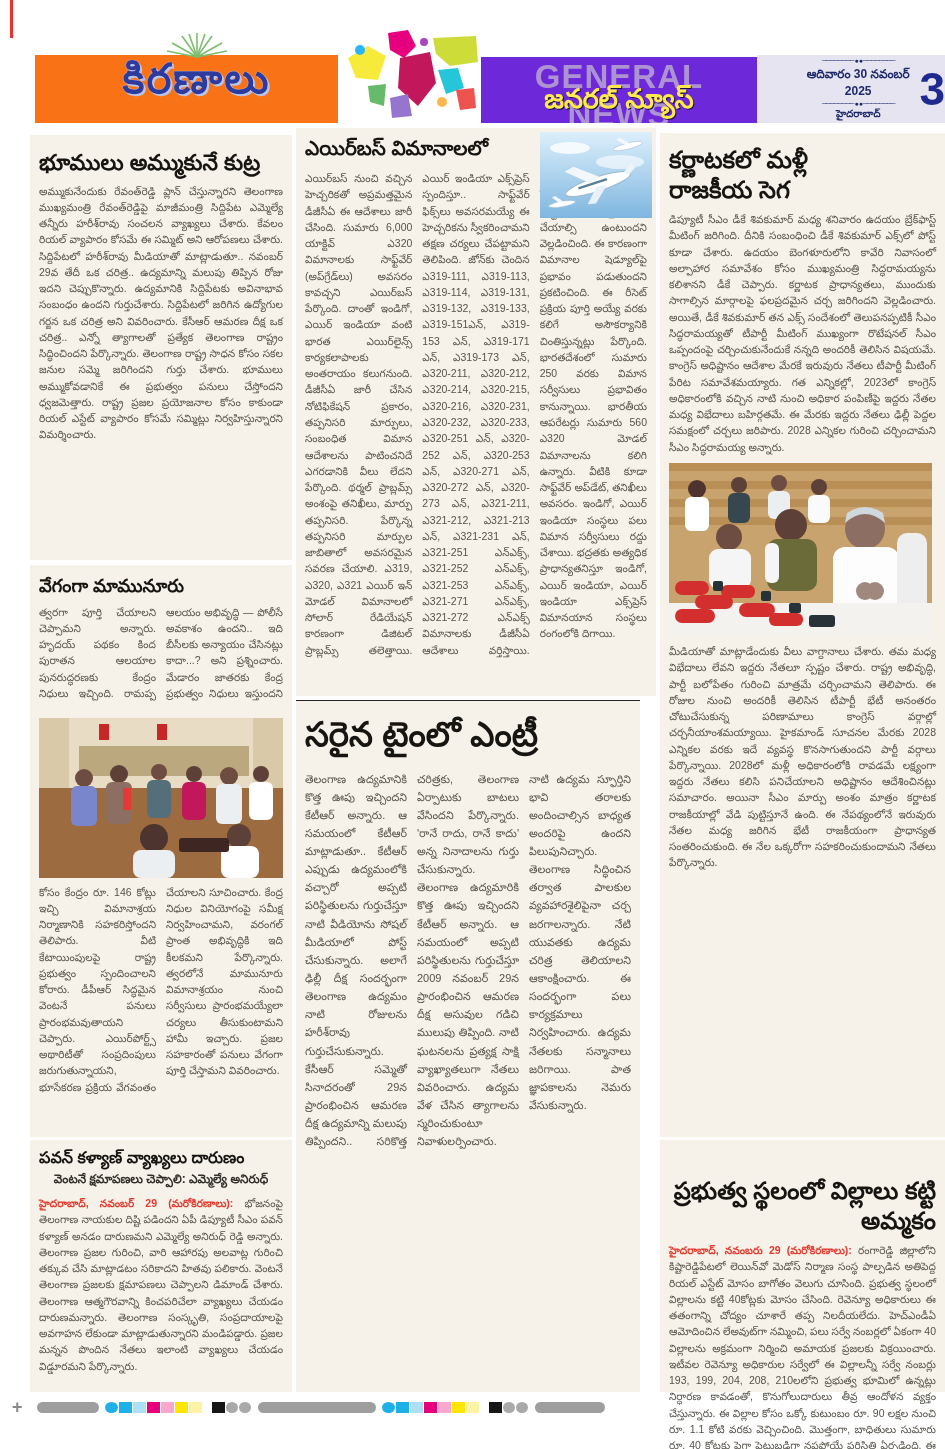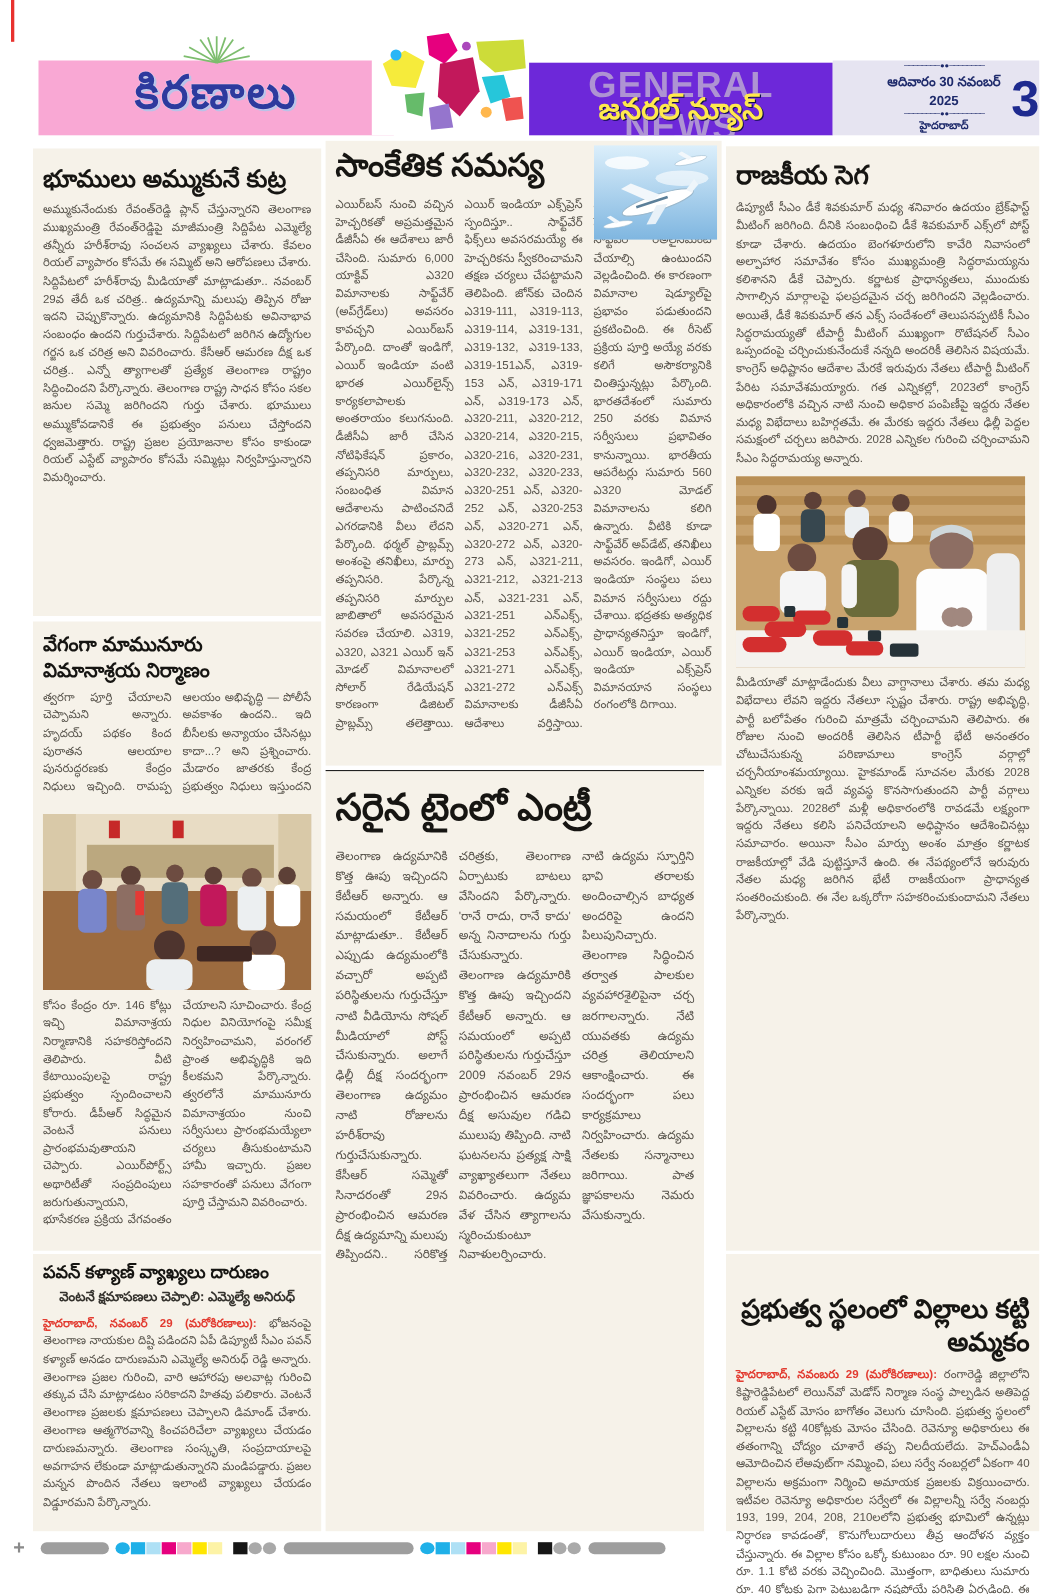--- a/index.html
+++ b/index.html
@@ -2,22 +2,22 @@
 <html><head>
 <meta charset="utf-8">
 <style>
   html,body{margin:0;padding:0;}
   body{width:945px;height:1449px;background:#ffffff;position:relative;
        font-family:"Liberation Sans","DejaVu Sans",sans-serif;overflow:hidden;}
   #page{position:absolute;inset:0;}
 
   
   .regmark{position:absolute;left:10px;top:0;width:3px;height:38px;background:#e8322e;}
-  .logo-box{position:absolute;left:35px;top:55px;width:323px;height:68px;background:#f9a8d4;
-            display:flex;align-items:center;justify-content:center;}
+  .logo-box{position:absolute;left:35px;top:55px;width:323px;height:68px;background:#f97316;
+            display:flex;align-items:flex-start;justify-content:center;}
   .sunburst{position:absolute;top:-26px;left:50%;transform:translateX(-50%);}
   .logo-text{font-size:42px;font-weight:bold;color:#2d3a9e;letter-spacing:2px;
              text-shadow:0 0 1px #fff,2px 2px 0 #b9c2e8;}
   .map-box{position:absolute;left:338px;top:28px;width:143px;height:95px;background:#fff;overflow:hidden;}
   .banner{position:absolute;left:481px;top:57px;width:276px;height:66px;background:#6d28d9;overflow:hidden;}
   .gn-en{position:absolute;top:1px;width:100%;text-align:center;font-size:33px;font-weight:bold;
          color:rgba(186,166,209,0.85);letter-spacing:1px;}
   .gn-te{position:absolute;top:27px;width:100%;text-align:center;font-size:27px;font-weight:bold;
          color:#ffe94d;text-shadow:1px 1px 0 #10104a;}
   .datebox{position:absolute;left:757px;top:55px;width:188px;height:68px;background:#e6e4f1;
@@ -129,21 +129,20 @@
   </div>
 
   <div class="panel" id="art-land">
     <div class="hl">భూములు అమ్ముకునే కుట్ర</div>
     <div class="body-txt">అమ్ముకునేందుకు రేవంత్‌రెడ్డి ప్లాన్ చేస్తున్నారని తెలంగాణ ముఖ్యమంత్రి రేవంత్‌రెడ్డిపై మాజీమంత్రి సిద్దిపేట ఎమ్మెల్యే తన్నీరు హరీశ్‌రావు సంచలన వ్యాఖ్యలు చేశారు. కేవలం రియల్ వ్యాపారం కోసమే ఈ సమ్మిట్ అని ఆరోపణలు చేశారు. సిద్దిపేటలో హరీశ్‌రావు మీడియాతో మాట్లాడుతూ.. నవంబర్ 29వ తేదీ ఒక చరిత్ర.. ఉద్యమాన్ని మలుపు తిప్పిన రోజు ఇదని చెప్పుకొన్నారు. ఉద్యమానికి సిద్దిపేటకు అవినాభావ సంబంధం ఉందని గుర్తుచేశారు. సిద్దిపేటలో జరిగిన ఉద్యోగుల గర్జన ఒక చరిత్ర అని వివరించారు. కేసీఆర్ ఆమరణ దీక్ష ఒక చరిత్ర.. ఎన్నో త్యాగాలతో ప్రత్యేక తెలంగాణ రాష్ట్రం సిద్ధించిందని పేర్కొన్నారు. తెలంగాణ రాష్ట్ర సాధన కోసం సకల జనుల సమ్మె జరిగిందని గుర్తు చేశారు. భూములు అమ్ముకోవడానికే ఈ ప్రభుత్వం పనులు చేస్తోందని ధ్వజమెత్తారు. రాష్ట్ర ప్రజల ప్రయోజనాల కోసం కాకుండా రియల్ ఎస్టేట్ వ్యాపారం కోసమే సమ్మిట్లు నిర్వహిస్తున్నారని విమర్శించారు.</div>
   </div>
 
   <div class="panel" id="art-mamunuru">
     <div class="hl">
       <div>వేగంగా మామునూరు</div>
-      <div>విమానాశ్రయ నిర్మాణం</div>
     </div>
     <div class="body-txt cols2" style="height:108px;overflow:hidden;">త్వరగా పూర్తి చేయాలని చెప్పామని అన్నారు. హృదయ్ పథకం కింద పురాతన ఆలయాల పునరుద్ధరణకు కేంద్రం నిధులు ఇచ్చింది. రామప్ప ఆలయం అభివృద్ధి — పోలీసే అవకాశం ఉందని.. ఇది బీసీలకు అన్యాయం చేసినట్లు కాదా...? అని ప్రశ్నించారు. మేడారం జాతరకు కేంద్ర ప్రభుత్వం నిధులు ఇస్తుందని స్పష్టం చేశారు కిషన్‌రెడ్డి. మామునూరు</div>
     <svg class="photo" width="244" height="160" viewBox="0 0 244 160" style="margin-top:6px;">
       <rect width="244" height="160" fill="#9c6b3f"></rect>
       <rect width="244" height="70" fill="#e8dcc4"></rect>
       <rect x="0" y="0" width="30" height="70" fill="#d9c9a8"></rect>
       <rect x="214" y="0" width="30" height="70" fill="#d9c9a8"></rect>
       <rect x="60" y="6" width="10" height="16" fill="#c62828"></rect>
       <rect x="118" y="6" width="10" height="16" fill="#c62828"></rect>
       <rect x="40" y="28" width="170" height="30" fill="#bba87f"></rect>
@@ -171,21 +170,21 @@
 
   <div class="panel" id="art-pawan">
     <div class="hl">పవన్ కళ్యాణ్ వ్యాఖ్యలు దారుణం</div>
     <div class="subhead">వెంటనే క్షమాపణలు చెప్పాలి: ఎమ్మెల్యే అనిరుధ్</div>
     <div class="body-txt">
       <span class="byline">హైదరాబాద్, నవంబర్ 29 (మరోకిరణాలు):</span><span> భోజనంపై తెలంగాణ నాయకుల దిష్టి పడిందని ఏపీ డిప్యూటీ సీఎం పవన్ కళ్యాణ్ అనడం దారుణమని ఎమ్మెల్యే అనిరుధ్ రెడ్డి అన్నారు. తెలంగాణ ప్రజల గురించి, వారి ఆహారపు అలవాట్ల గురించి తక్కువ చేసి మాట్లాడటం సరికాదని హితవు పలికారు. వెంటనే తెలంగాణ ప్రజలకు క్షమాపణలు చెప్పాలని డిమాండ్ చేశారు. తెలంగాణ ఆత్మగౌరవాన్ని కించపరిచేలా వ్యాఖ్యలు చేయడం దారుణమన్నారు. తెలంగాణ సంస్కృతి, సంప్రదాయాలపై అవగాహన లేకుండా మాట్లాడుతున్నారని మండిపడ్డారు. ప్రజల మన్నన పొందిన నేతలు ఇలాంటి వ్యాఖ్యలు చేయడం విడ్డూరమని పేర్కొన్నారు.</span>
     </div>
   </div>
 
   <div class="panel" id="art-airbus">
-    <div id="airbus-head2">సాంకేతిక సమస్య</div>
+    <div id="airbus-head1">ఎయిర్‌బస్ విమానాలలో</div>
     <svg id="airbus-photo" viewBox="0 0 112 86">
       <defs>
         <linearGradient id="sky" x1="0" y1="0" x2="0" y2="1">
           <stop offset="0" stop-color="#dcEFfb"></stop>
             <stop offset="1" stop-color="#7fb6e0"></stop>
         </linearGradient>
       </defs>
       <rect width="112" height="86" fill="url(#sky)"></rect>
       <ellipse cx="30" cy="16" rx="20" ry="6" fill="#ffffff" opacity="0.8"></ellipse>
       <ellipse cx="80" cy="30" rx="24" ry="7" fill="#ffffff" opacity="0.6"></ellipse>
@@ -208,20 +207,21 @@
     <div class="body-txt cols3">ఎయిర్‌బస్ నుంచి వచ్చిన హెచ్చరికతో అప్రమత్తమైన డీజీసీఏ ఈ ఆదేశాలు జారీ చేసింది. సుమారు 6,000 యాక్టివ్ ఎ320 విమానాలకు సాఫ్ట్‌వేర్ (అప్‌గ్రేడ్‌లు) అవసరం కావచ్చని ఎయిర్‌బస్ పేర్కొంది. దాంతో ఇండిగో, ఎయిర్ ఇండియా వంటి భారత ఎయిర్‌లైన్స్ కార్యకలాపాలకు అంతరాయం కలుగనుంది. డీజీసీఏ జారీ చేసిన నోటిఫికేషన్ ప్రకారం, తప్పనిసరి మార్పులు, సంబంధిత విమాన ఆదేశాలను పాటించనిదే ఎగరడానికి వీలు లేదని పేర్కొంది. థర్మల్ ప్రాబ్లమ్స్ అంశంపై తనిఖీలు, మార్పు తప్పనిసరి. పేర్కొన్న తప్పనిసరి మార్పుల జాబితాలో అవసరమైన సవరణ చేయాలి. ఎ319, ఎ320, ఎ321 ఎయిర్ ఇన్ మోడల్ విమానాలలో సోలార్ రేడియేషన్ కారణంగా డిజిటల్ ప్రాబ్లమ్స్ తలెత్తాయి. ఎయిర్ ఇండియా ఎక్స్‌ప్రెస్ స్పందిస్తూ.. సాఫ్ట్‌వేర్ ఫిక్స్‌లు అవసరమయ్యే ఈ హెచ్చరికను స్వీకరించామని తక్షణ చర్యలు చేపట్టామని తెలిపింది. జోన్‌కు చెందిన ఎ319-111, ఎ319-113, ఎ319-114, ఎ319-131, ఎ319-132, ఎ319-133, ఎ319-151ఎన్, ఎ319-153 ఎన్, ఎ319-171 ఎన్, ఎ319-173 ఎన్, ఎ320-211, ఎ320-212, ఎ320-214, ఎ320-215, ఎ320-216, ఎ320-231, ఎ320-232, ఎ320-233, ఎ320-251 ఎన్, ఎ320-252 ఎన్, ఎ320-253 ఎన్, ఎ320-271 ఎన్, ఎ320-272 ఎన్, ఎ320-273 ఎన్, ఎ321-211, ఎ321-212, ఎ321-213 ఎన్, ఎ321-231 ఎన్, ఎ321-251 ఎన్ఎక్స్, ఎ321-252 ఎన్ఎక్స్, ఎ321-253 ఎన్ఎక్స్, ఎ321-271 ఎన్ఎక్స్, ఎ321-272 ఎన్ఎక్స్ విమానాలకు డీజీసీఏ ఆదేశాలు వర్తిస్తాయి. మీడియాలో ఓ పోస్టు పెట్టింది. ఎ320 విమానాల్లో సాఫ్ట్‌వేర్ రీఅలైన్‌మెంట్ చేయాల్సి ఉంటుందని వెల్లడించింది. ఈ కారణంగా విమానాల షెడ్యూల్‌పై ప్రభావం పడుతుందని ప్రకటించింది. ఈ రీసెట్ ప్రక్రియ పూర్తి అయ్యే వరకు కలిగే అసౌకర్యానికి చింతిస్తున్నట్లు పేర్కొంది. భారతదేశంలో సుమారు 250 వరకు విమాన సర్వీసులు ప్రభావితం కానున్నాయి. భారతీయ ఆపరేటర్లు సుమారు 560 ఎ320 మోడల్ విమానాలను కలిగి ఉన్నారు. వీటికి కూడా సాఫ్ట్‌వేర్ అప్‌డేట్, తనిఖీలు అవసరం. ఇండిగో, ఎయిర్ ఇండియా సంస్థలు పలు విమాన సర్వీసులు రద్దు చేశాయి. భద్రతకు అత్యధిక ప్రాధాన్యతనిస్తూ ఇండిగో, ఎయిర్ ఇండియా, ఎయిర్ ఇండియా ఎక్స్‌ప్రెస్ విమానయాన సంస్థలు రంగంలోకి దిగాయి.</div>
   </div>
 
   <div class="panel" id="art-entry">
     <div class="hl">సరైన టైంలో ఎంట్రీ</div>
     <div class="body-txt cols3">తెలంగాణ ఉద్యమానికి కొత్త ఊపు ఇచ్చిందని కేటీఆర్ అన్నారు. ఆ సమయంలో కేటీఆర్ మాట్లాడుతూ.. కేటీఆర్ ఎప్పుడు ఉద్యమంలోకి వచ్చారో అప్పటి పరిస్థితులను గుర్తుచేస్తూ నాటి వీడియోను సోషల్ మీడియాలో పోస్ట్ చేసుకున్నారు. అలాగే ఢిల్లీ దీక్ష సందర్భంగా తెలంగాణ ఉద్యమం నాటి రోజులను హరీశ్‌రావు గుర్తుచేసుకున్నారు. కేసీఆర్ సమ్మెతో సినాదరంతో 29న ప్రారంభించిన ఆమరణ దీక్ష ఉద్యమాన్ని మలుపు తిప్పిందని.. సరికొత్త చరిత్రకు, తెలంగాణ ఏర్పాటుకు బాటలు వేసిందని పేర్కొన్నారు. 'రానే రాదు, రానే కాదు' అన్న నినాదాలను గుర్తు చేసుకున్నారు. తెలంగాణ ఉద్యమారికి కొత్త ఊపు ఇచ్చిందని కేటీఆర్ అన్నారు. ఆ సమయంలో అప్పటి పరిస్థితులను గుర్తుచేస్తూ 2009 నవంబర్ 29న ప్రారంభించిన ఆమరణ దీక్ష అసువుల గడిచి ములుపు తిప్పింది. నాటి ఘటనలను ప్రత్యక్ష సాక్షి వ్యాఖ్యాతలుగా నేతలు వివరించారు. ఉద్యమ వేళ చేసిన త్యాగాలను స్మరించుకుంటూ నివాళులర్పించారు. నాటి ఉద్యమ స్ఫూర్తిని భావి తరాలకు అందించాల్సిన బాధ్యత అందరిపై ఉందని పిలుపునిచ్చారు. తెలంగాణ సిద్ధించిన తర్వాత పాలకుల వ్యవహారశైలిపైనా చర్చ జరగాలన్నారు. నేటి యువతకు ఉద్యమ చరిత్ర తెలియాలని ఆకాంక్షించారు. ఈ సందర్భంగా పలు కార్యక్రమాలు నిర్వహించారు. ఉద్యమ నేతలకు సన్మానాలు జరిగాయి. పాత జ్ఞాపకాలను నెమరు వేసుకున్నారు.</div>
   </div>
 
   <div class="panel" id="art-karnataka">
     <div class="hl">
+      <div>కర్ణాటకలో మళ్లీ</div>
       <div>రాజకీయ సెగ</div>
     </div>
     <div class="body-txt">డిప్యూటీ సీఎం డీకే శివకుమార్ మధ్య శనివారం ఉదయం బ్రేక్‌ఫాస్ట్ మీటింగ్ జరిగింది. దీనికి సంబంధించి డీకే శివకుమార్ ఎక్స్‌లో పోస్ట్ కూడా చేశారు. ఉదయం బెంగళూరులోని కావేరి నివాసంలో అల్పాహార సమావేశం కోసం ముఖ్యమంత్రి సిద్ధరామయ్యను కలిశానని డీకే చెప్పారు. కర్ణాటక ప్రాధాన్యతలు, ముందుకు సాగాల్సిన మార్గాలపై ఫలప్రదమైన చర్చ జరిగిందని వెల్లడించారు. అయితే, డీకే శివకుమార్ తన ఎక్స్ సందేశంలో తెలుపనప్పటికీ సీఎం సిద్ధరామయ్యతో టీపార్టీ మీటింగ్ ముఖ్యంగా రొటేషనల్ సీఎం ఒప్పందంపై చర్చించుకునేందుకే నన్నది అందరికీ తెలిసిన విషయమే. కాంగ్రెస్ అధిష్టానం ఆదేశాల మేరకే ఇరువురు నేతలు టీపార్టీ మీటింగ్ పేరిట సమావేశమయ్యారు. గత ఎన్నికల్లో, 2023లో కాంగ్రెస్ అధికారంలోకి వచ్చిన నాటి నుంచి అధికార పంపిణీపై ఇద్దరు నేతల మధ్య విభేదాలు బహిర్గతమే. ఈ మేరకు ఇద్దరు నేతలు ఢిల్లీ పెద్దల సమక్షంలో చర్చలు జరిపారు. 2028 ఎన్నికల గురించి చర్చించామని సీఎం సిద్ధరామయ్య అన్నారు.</div>
     <svg class="photo" width="263" height="174" viewBox="0 0 263 174" style="margin:8px 0 2px 0;">
       <rect width="263" height="174" fill="#c9a36e"></rect>
       <g fill="#b98f55">
           <rect x="0" y="0" width="263" height="8"></rect>
           <rect x="0" y="18" width="263" height="8"></rect>
         <rect x="0" y="36" width="263" height="8"></rect>
           <rect x="0" y="54" width="263" height="8"></rect>

